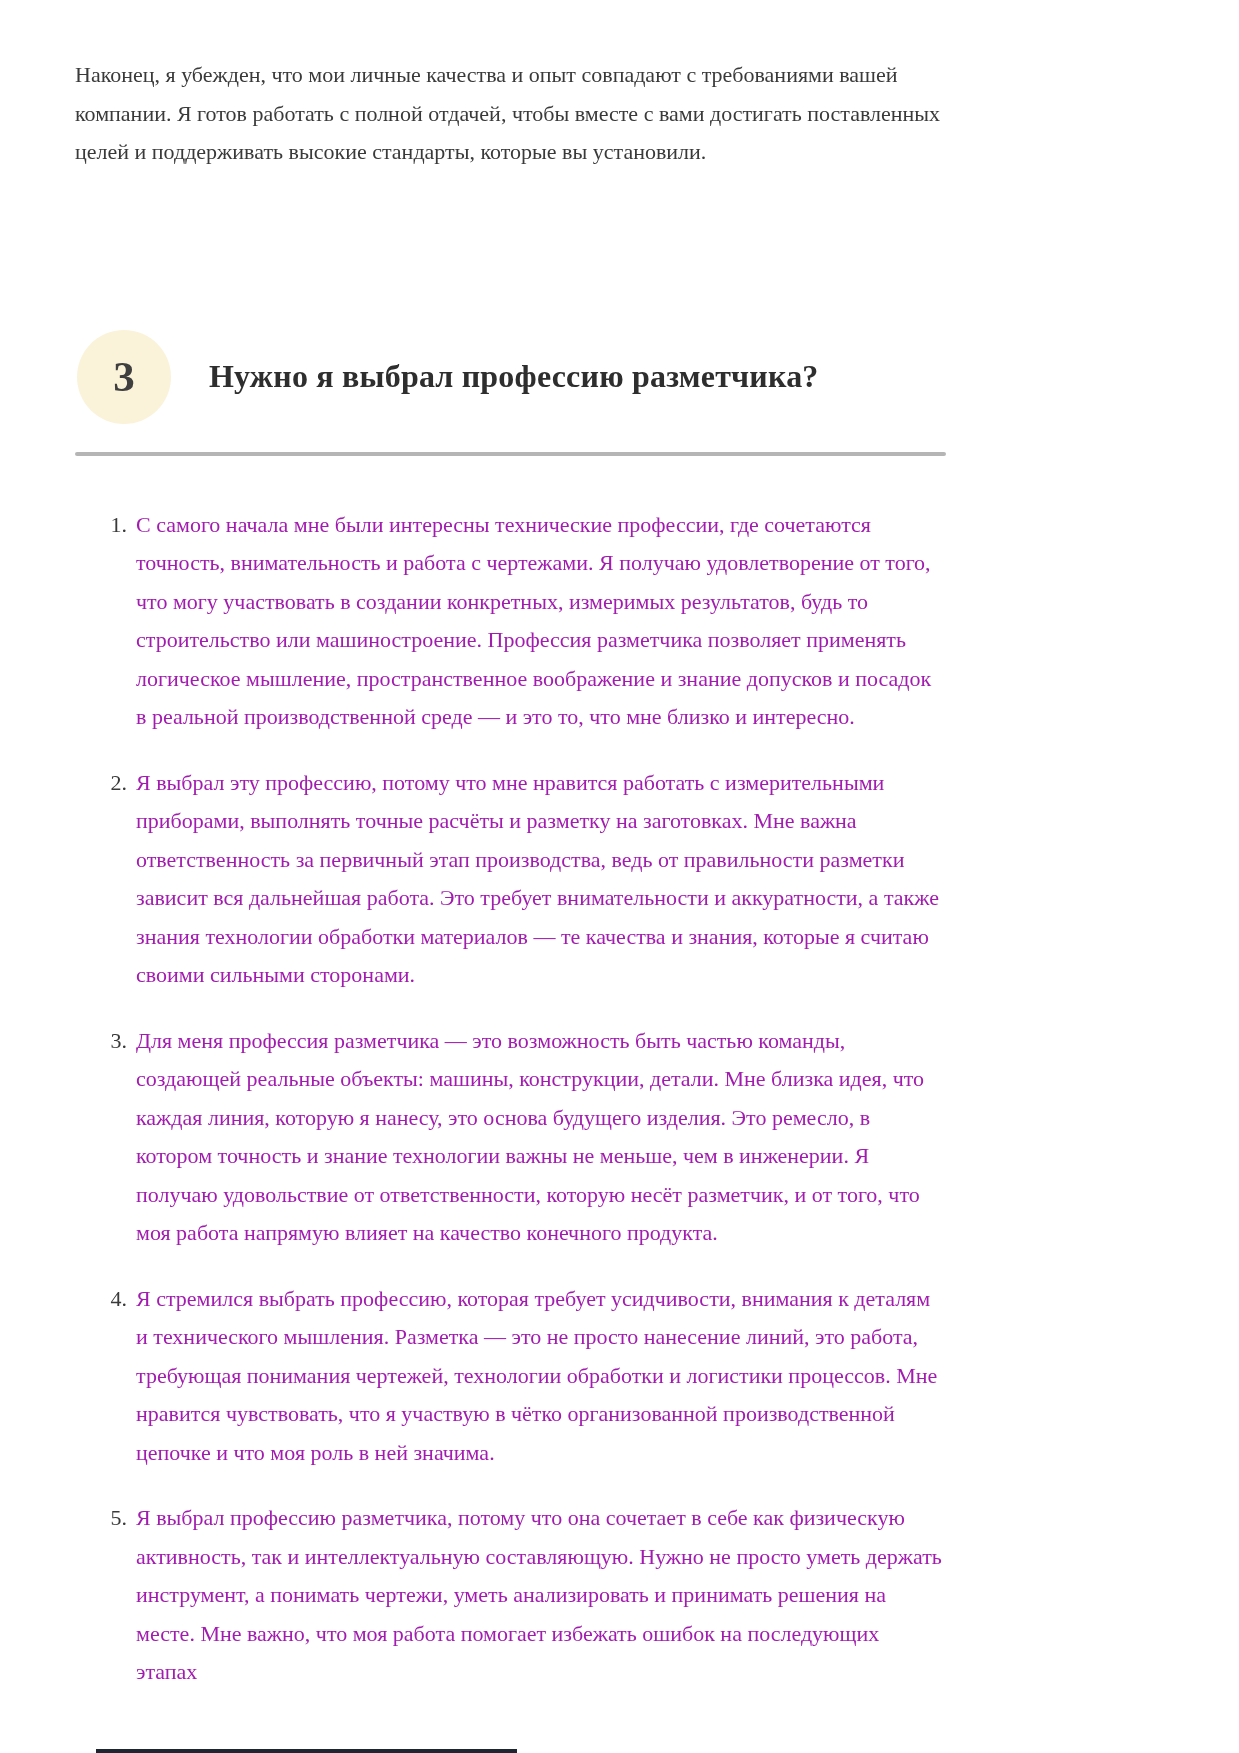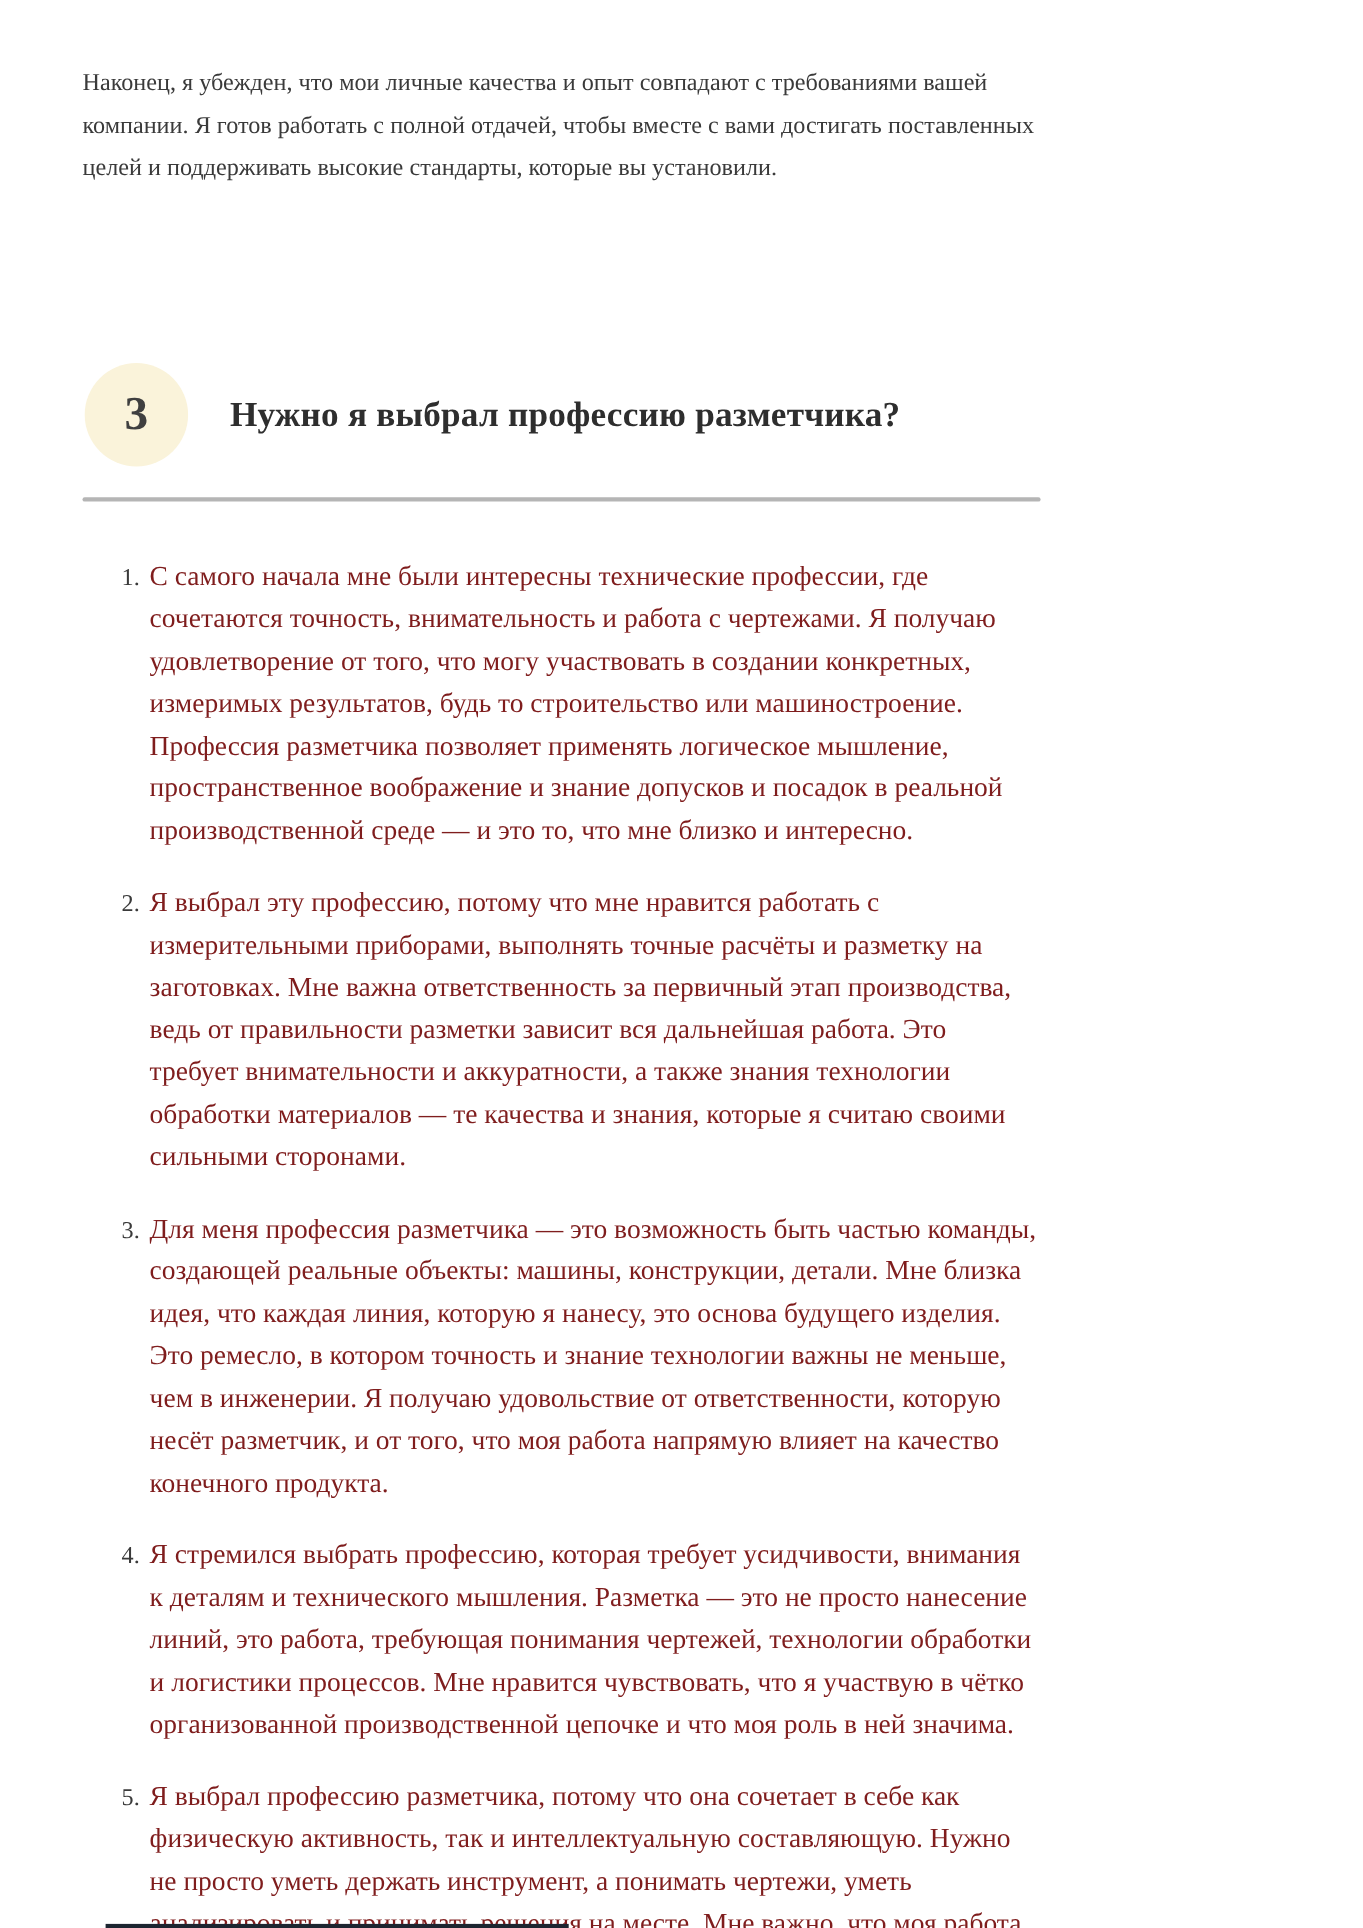--- a/index.html
+++ b/index.html
@@ -67,23 +67,23 @@
     width: 52px;
     text-align: right;
     font-size: 22px;
     line-height: 38.5px;
     color: #3a3a3a;
   }
   .list-item .item-text {
     margin: 0 0 0 9px;
     flex: 1;
     max-width: 1000px;
-    font-size: 25px;
+    font-size: 22px;
     line-height: 38.5px;
-    color: #7f1d1d;
+    color: #a21caf;
   }
   .clipped-edge {
     position: absolute;
     left: 96px;
     bottom: 0;
     width: 421px;
     height: 4px;
     background: #1c2530;
   }
 </style>

